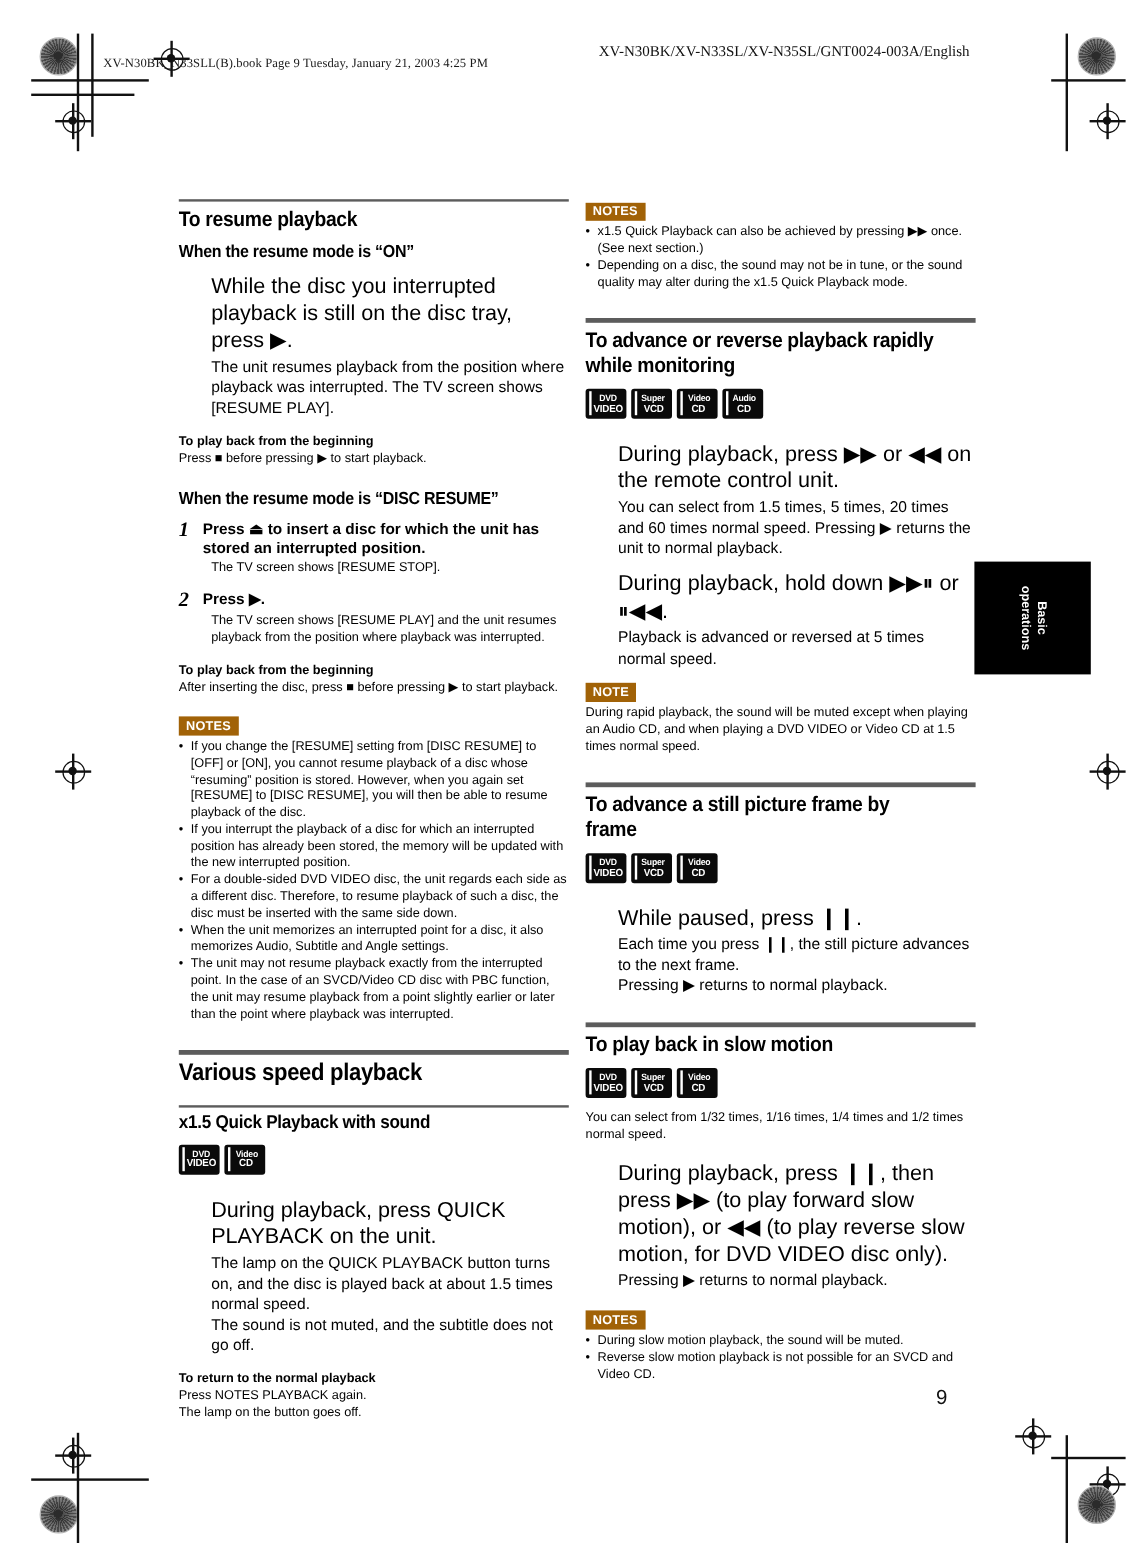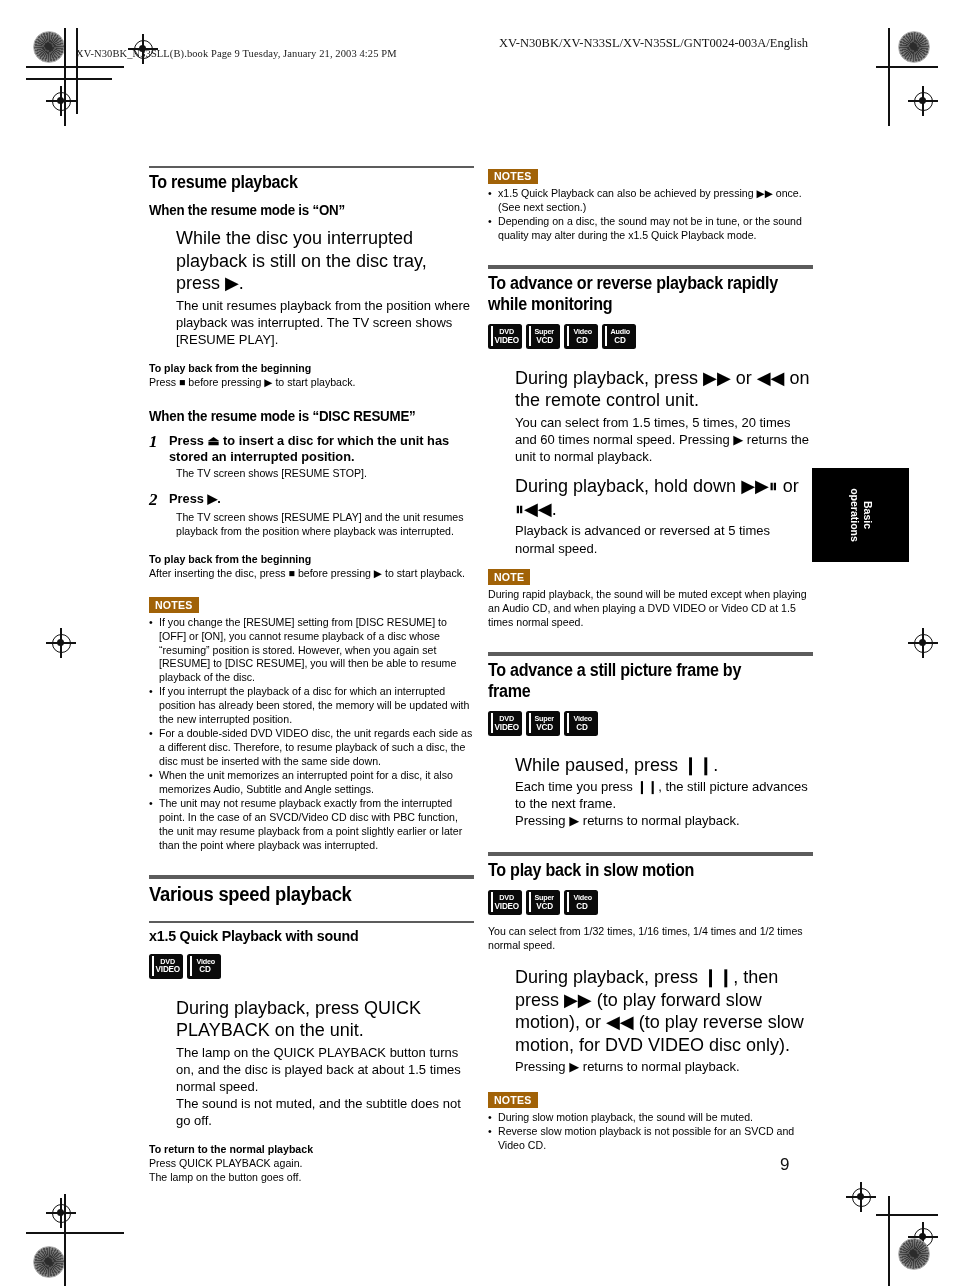--- a/index.html
+++ b/index.html
@@ -17,21 +17,21 @@
     background:
       repeating-conic-gradient(from 0deg,#7c7c7c 0deg 6deg,#c9c9c9 6deg 12deg),
       radial-gradient(circle,#4a4a4a 0%,#9a9a9a 60%,#cfcfcf 100%);
     background-blend-mode:multiply;border:1px solid #b3b3b3;}
   .halftone .core{position:absolute;left:11px;top:11px;width:7px;height:7px;background:#2b2b2b;border-radius:50%;}
   .trim{position:absolute;background:#111;}
   .trim.h{height:1.5px;}
   .trim.v{width:1.5px;}
 
   
-  .bookline{position:absolute;left:76px;top:48px;font-family:"Liberation Serif",serif;font-size:10.5px;color:#1a1a1a;white-space:nowrap;letter-spacing:.1px;}
+  .bookline{position:absolute;left:86px;top:48px;font-family:"Liberation Serif",serif;font-size:10.5px;color:#1a1a1a;white-space:nowrap;letter-spacing:.1px;}
   .prodline{position:absolute;right:146px;top:36px;font-family:Liberation Serif, serif;font-size:12.5px;color:#111;white-space:nowrap;}
 
   
   .chapter{position:absolute;left:150px;top:126px;width:658px;}
   .chapter .title{text-align:right;font-style:italic;font-weight:bold;font-size:14.5px;letter-spacing:.2px;padding-right:1px;}
   .chapter .rule{margin-top:3px;height:2.5px;background:#2e2e2e;}
 
   
   .col{position:absolute;top:166px;width:325px;}
   .col.left{left:149px;}
@@ -234,21 +234,21 @@
 
     <div class="gap18"></div>
     <div class="indent">
       <h4 class="step">During playback, press QUICK PLAYBACK on the unit.</h4>
       <p class="body">The lamp on the QUICK PLAYBACK button turns on, and the disc is played back at about 1.5 times normal speed.</p>
       <p class="body">The sound is not muted, and the subtitle does not go off.</p>
     </div>
 
     <div class="gap14"></div>
     <p class="smallhead">To return to the normal playback</p>
-    <p class="smalltext">Press QUICK PLAYBACK again.</p>
+    <p class="smalltext">Press NOTES PLAYBACK again.</p>
     <p class="smalltext">The lamp on the button goes off.</p>
   </div>
 
   <div class="col right">
 
     <span class="tag">NOTES</span>
     <ul class="notes">
       <li>x1.5 Quick Playback can also be achieved by pressing ▶▶ once. (See next section.)</li>
       <li>Depending on a disc, the sound may not be in tune, or the sound quality may alter during the x1.5 Quick Playback mode.</li>
     </ul>

